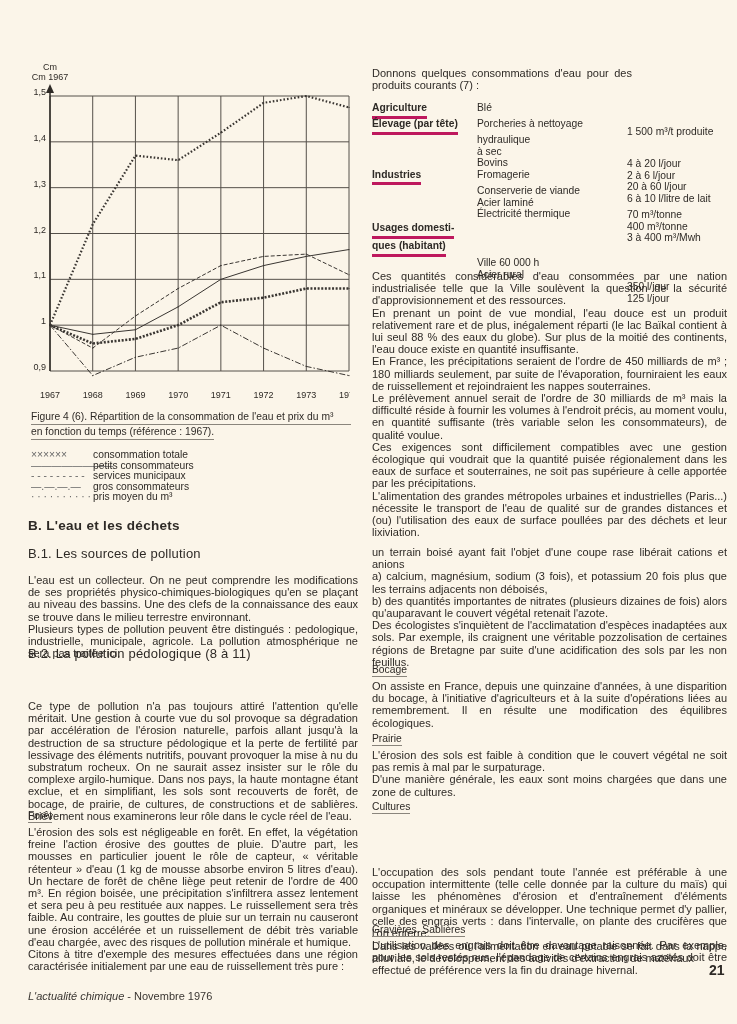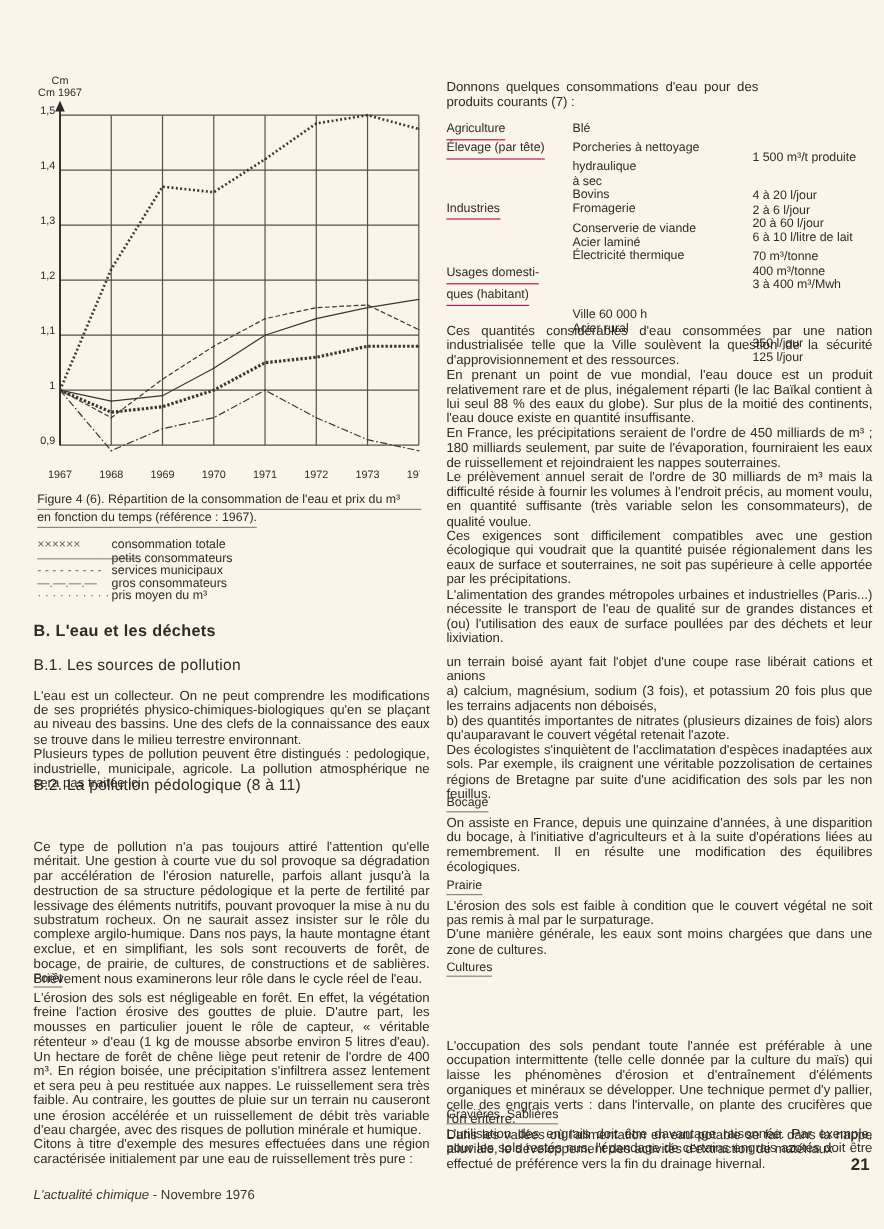--- a/index.html
+++ b/index.html
@@ -16,21 +16,21 @@
   .h-sub { font-size:13px; letter-spacing:0.2px; }
   .ul { display:inline-block; border-bottom:1px solid #8a857c; padding-bottom:1px; }
   .subhead { font-size:10.3px; margin-bottom:3px; }
   .legend-row { display:flex; font-size:10.3px; line-height:10.5px; }
   .legend-sym { width:62px; color:#666; letter-spacing:0px; }
   .tbl { font-size:10.3px; line-height:11.5px; }
   .tbl .row { position:absolute; left:0; width:360px; }
   .tbl .c1 { position:absolute; left:0; }
   .tbl .c2 { position:absolute; left:105px; }
   .tbl .c3 { position:absolute; left:255px;margin-top:24px; }
-  .cat { border-bottom:1px solid #be185d; padding-bottom:2px; }
+  .cat { border-bottom:3px solid #be185d; padding-bottom:2px;font-weight:bold; }
   svg text { font-family:"Liberation Sans", sans-serif; }
 </style>
 </head>
 <body>
 
 <div class="abs" style="left:20px; top:60px; width:330px; height:345px;">
   <svg id="chart" width="330" height="345" viewBox="0 0 330 345">
     <text x="30" y="10" font-size="9" text-anchor="middle" fill="#2e2a26">Cm</text>
     <text x="30" y="20" font-size="9" text-anchor="middle" fill="#2e2a26">Cm 1967</text>
     <polygon points="26,33 30,24 34,33" fill="#2e2a26"></polygon>

